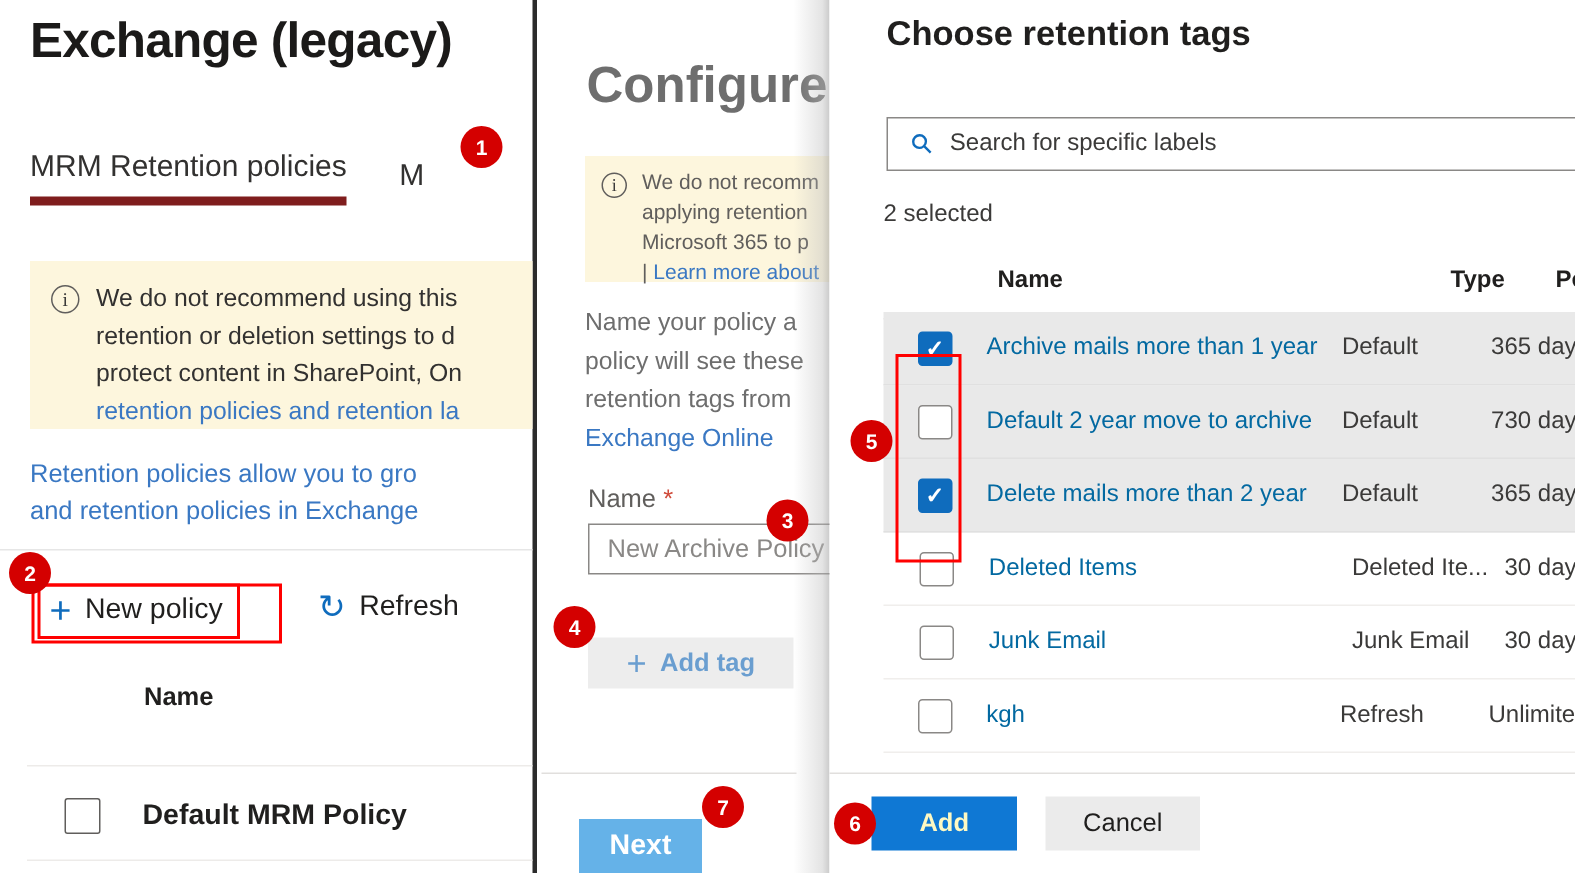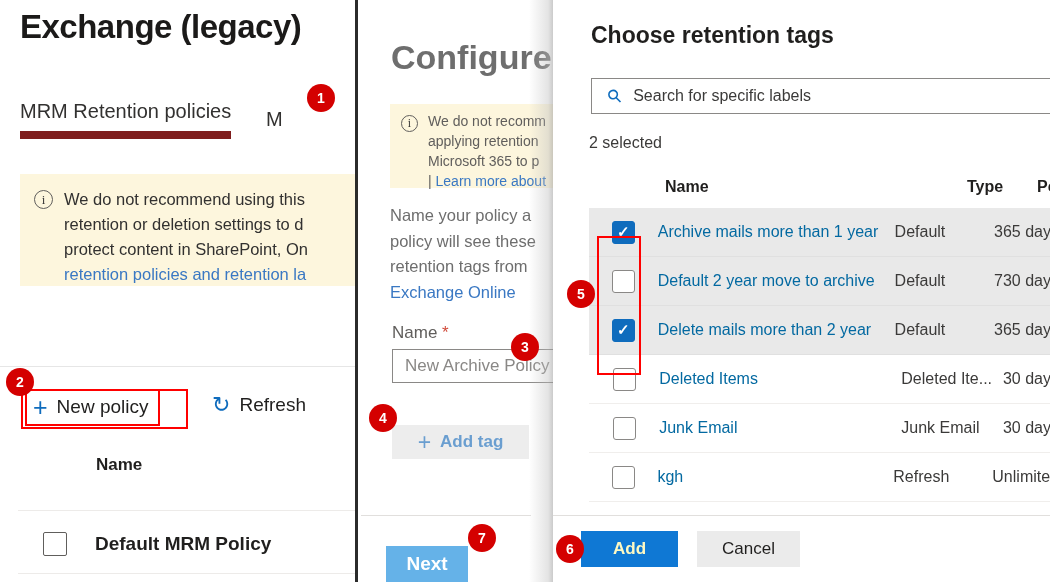--- a/index.html
+++ b/index.html
@@ -23,21 +23,21 @@
     font-size: 33px; font-weight: bold; letter-spacing: -0.5px;
     color: #1b1a19; white-space: nowrap;
   }
   .tabs-row {
     position: absolute; left: 20px; top: 100px; white-space: nowrap;
   }
   .tab {
     display: inline-block; font-size: 20px; color: #323130; padding-bottom: 8px;
     vertical-align: bottom;
   }
-  .tab.active { border-bottom: 8px solid #7f1d1d; }
+  .tab.active { border-bottom: 6px solid #7f1d1d; }
   .tab-sep { display: inline-block; width: 26px; }
 
   .infobox {
     position: absolute; background: #fdf6dd;
     padding: 10px 10px 10px 12px;
   }
   .infobox-left {
     left: 20px; top: 174px; width: 352px; height: 112px;
   }
   .info-icon {
@@ -145,21 +145,21 @@
     background: #65b2e8; color: #ffffff; font-size: 19px; font-weight: bold;
     display: flex; align-items: center; justify-content: center;
   }
 
   
   .panel-right {
     position: absolute; left: 553px; top: 0; width: 497px; height: 582px;
     background: #ffffff; overflow: hidden;
   }
   .right-title {
-    position: absolute; left: 38px; top: 22px;
+    position: absolute; left: 38px; top: 9px;
     font-size: 23px; font-weight: bold; color: #201f1e; white-space: nowrap;
   }
   .search-box {
     position: absolute; left: 38px; top: 78px; width: 500px; height: 36px;
     border: 1px solid #8a8886; background: #fff;
     display: flex; align-items: center;
   }
   .search-icon { margin-left: 16px; color: #0f6cbd; font-size: 18px; transform: rotate(-45deg); display:inline-block;}
   .search-ph { margin-left: 12px; font-size: 16px; color: #3b3a39; }
   .selcount { position: absolute; left: 36px; top: 134px; font-size: 16px; color: #3b3a39; }
@@ -222,20 +222,24 @@
     <div class="infobox infobox-left">
       <span class="info-icon">i</span>
       <div class="info-text">
         <div>We do not recommend using this</div>
         <div>retention or deletion settings to d</div>
         <div>protect content in SharePoint, On</div>
         <div class="info-link">retention policies and retention la</div>
       </div>
     </div>
 
+    <div class="left-desc">
+      <div>Retention policies allow you to gro</div>
+      <div>and retention policies in Exchange</div>
+    </div>
 
     <div class="cmdbar">
       <div class="cmd-newpolicy">
         <span class="plus-icon">+</span>
         <span>New policy</span>
       </div>
       <div class="cmd-refresh">
         <span class="refresh-icon">↻</span>
         <span>Refresh</span>
       </div>

